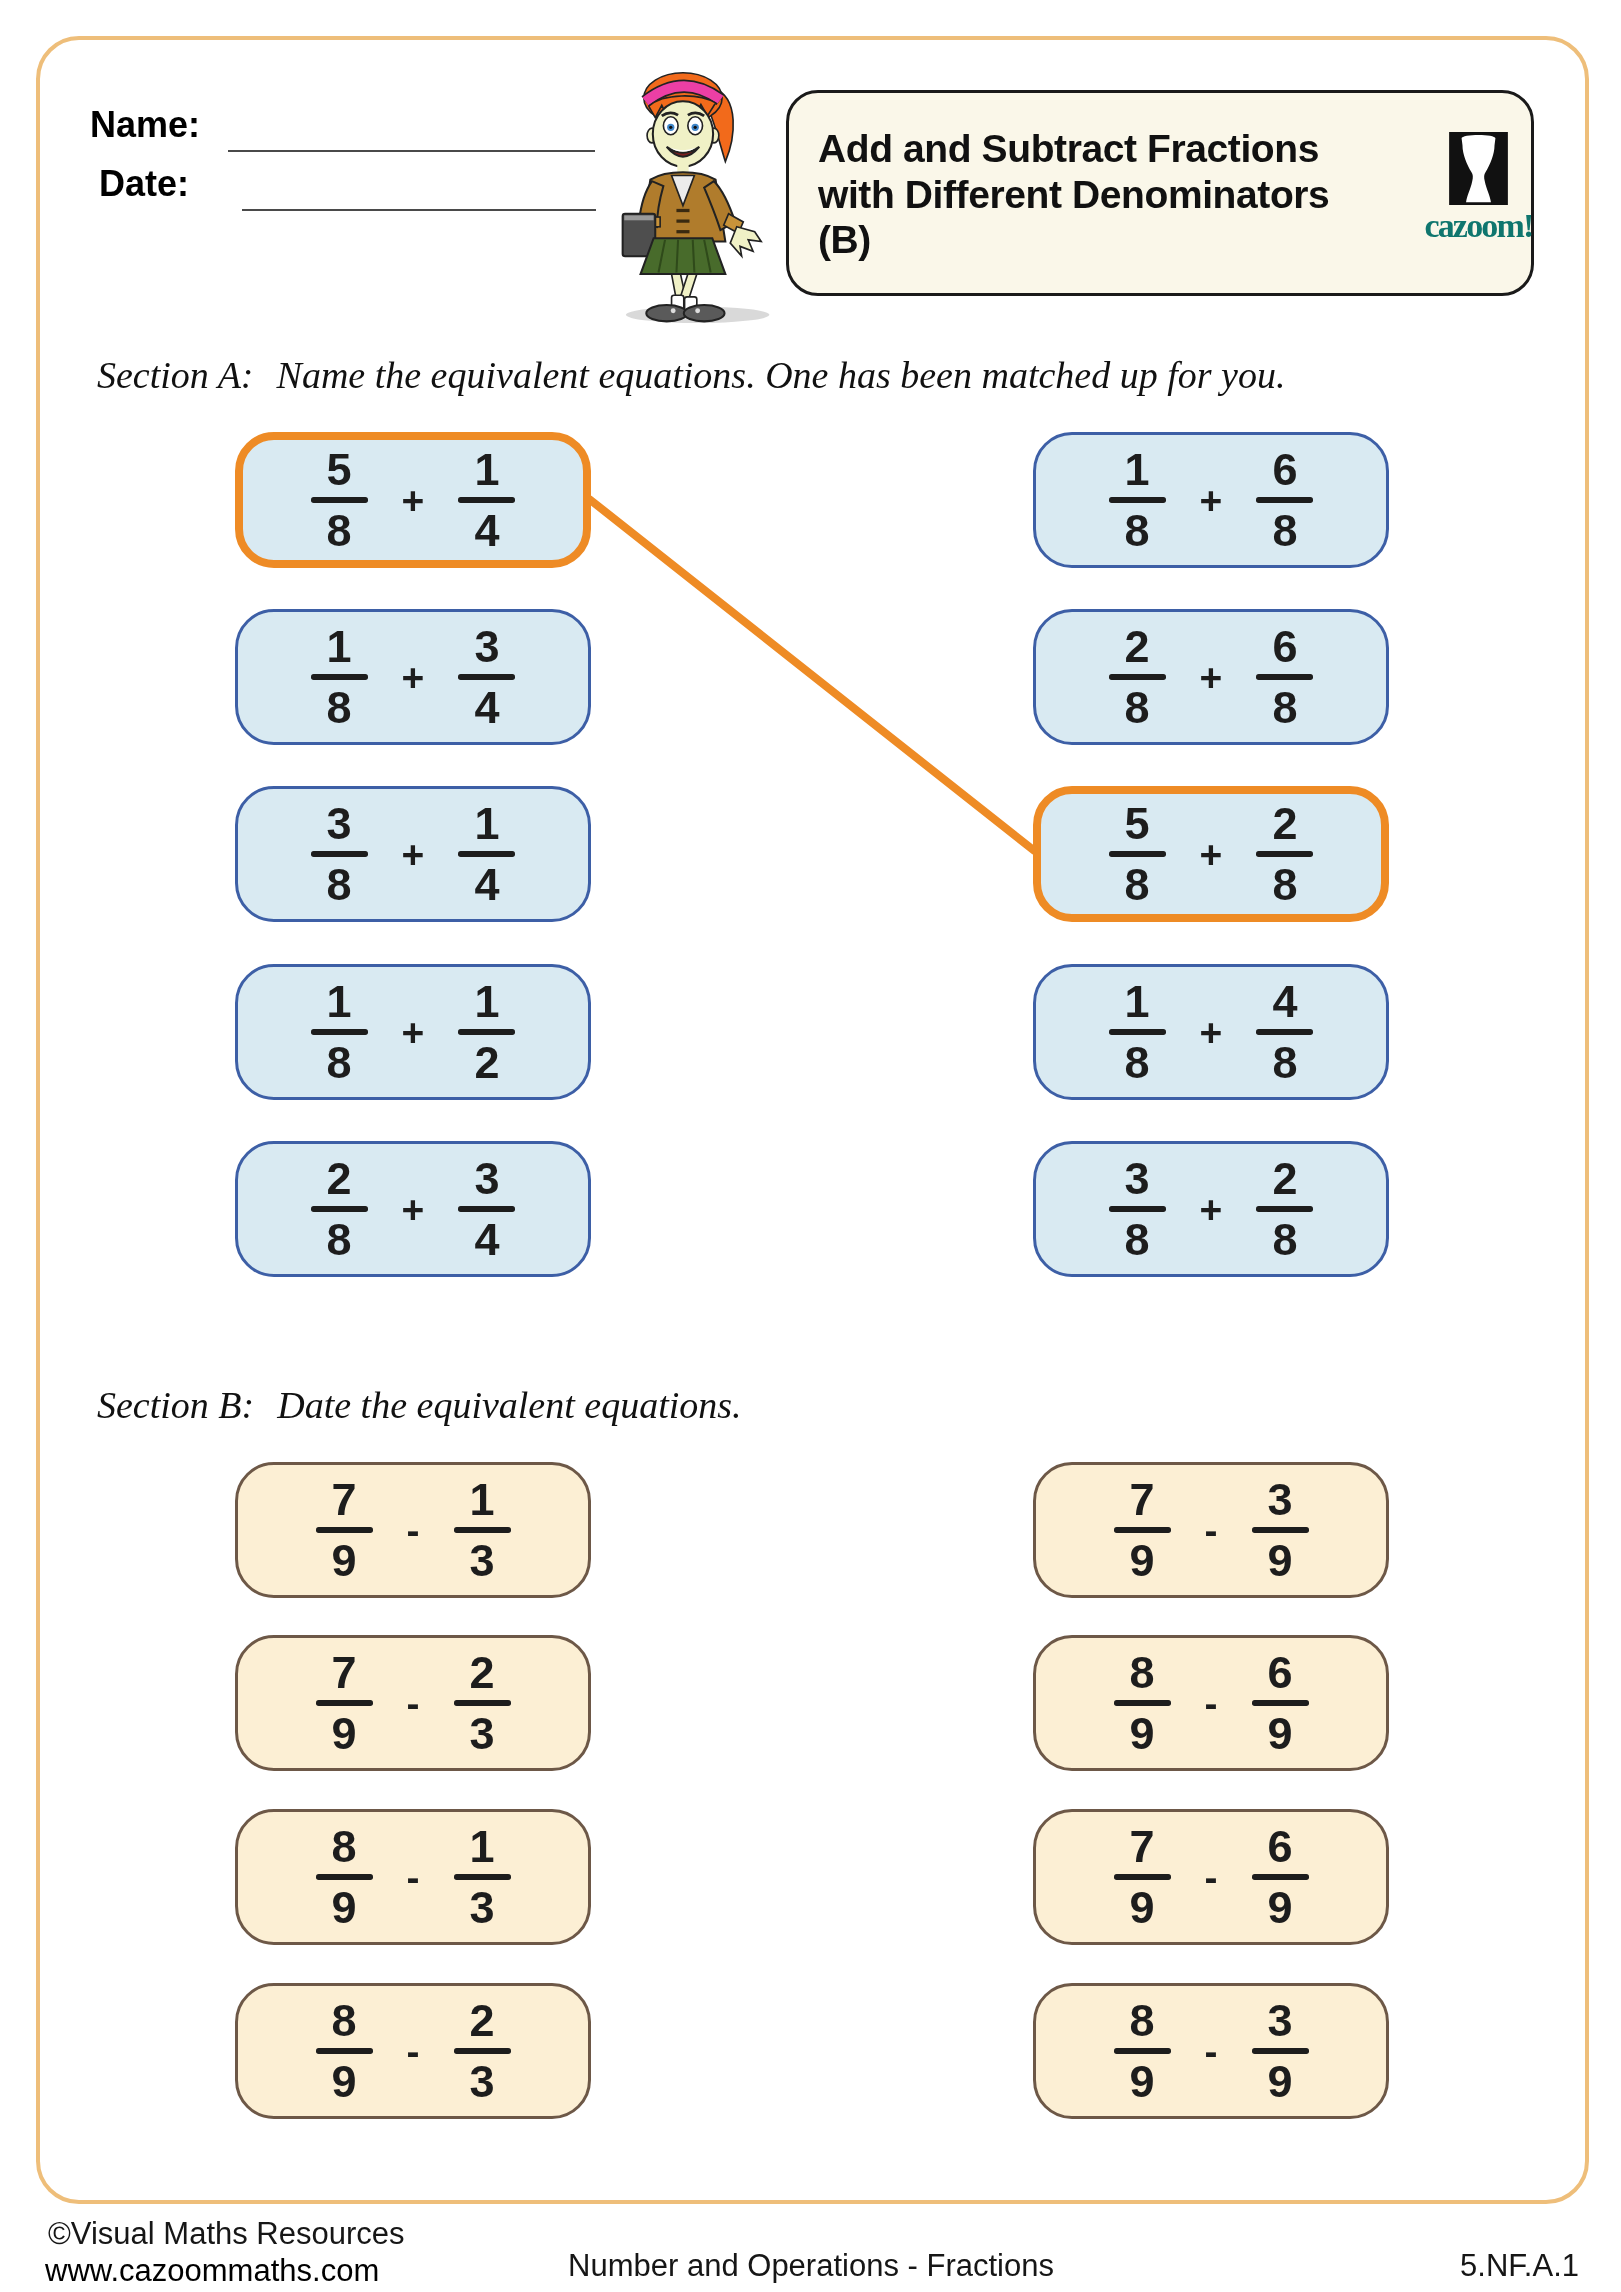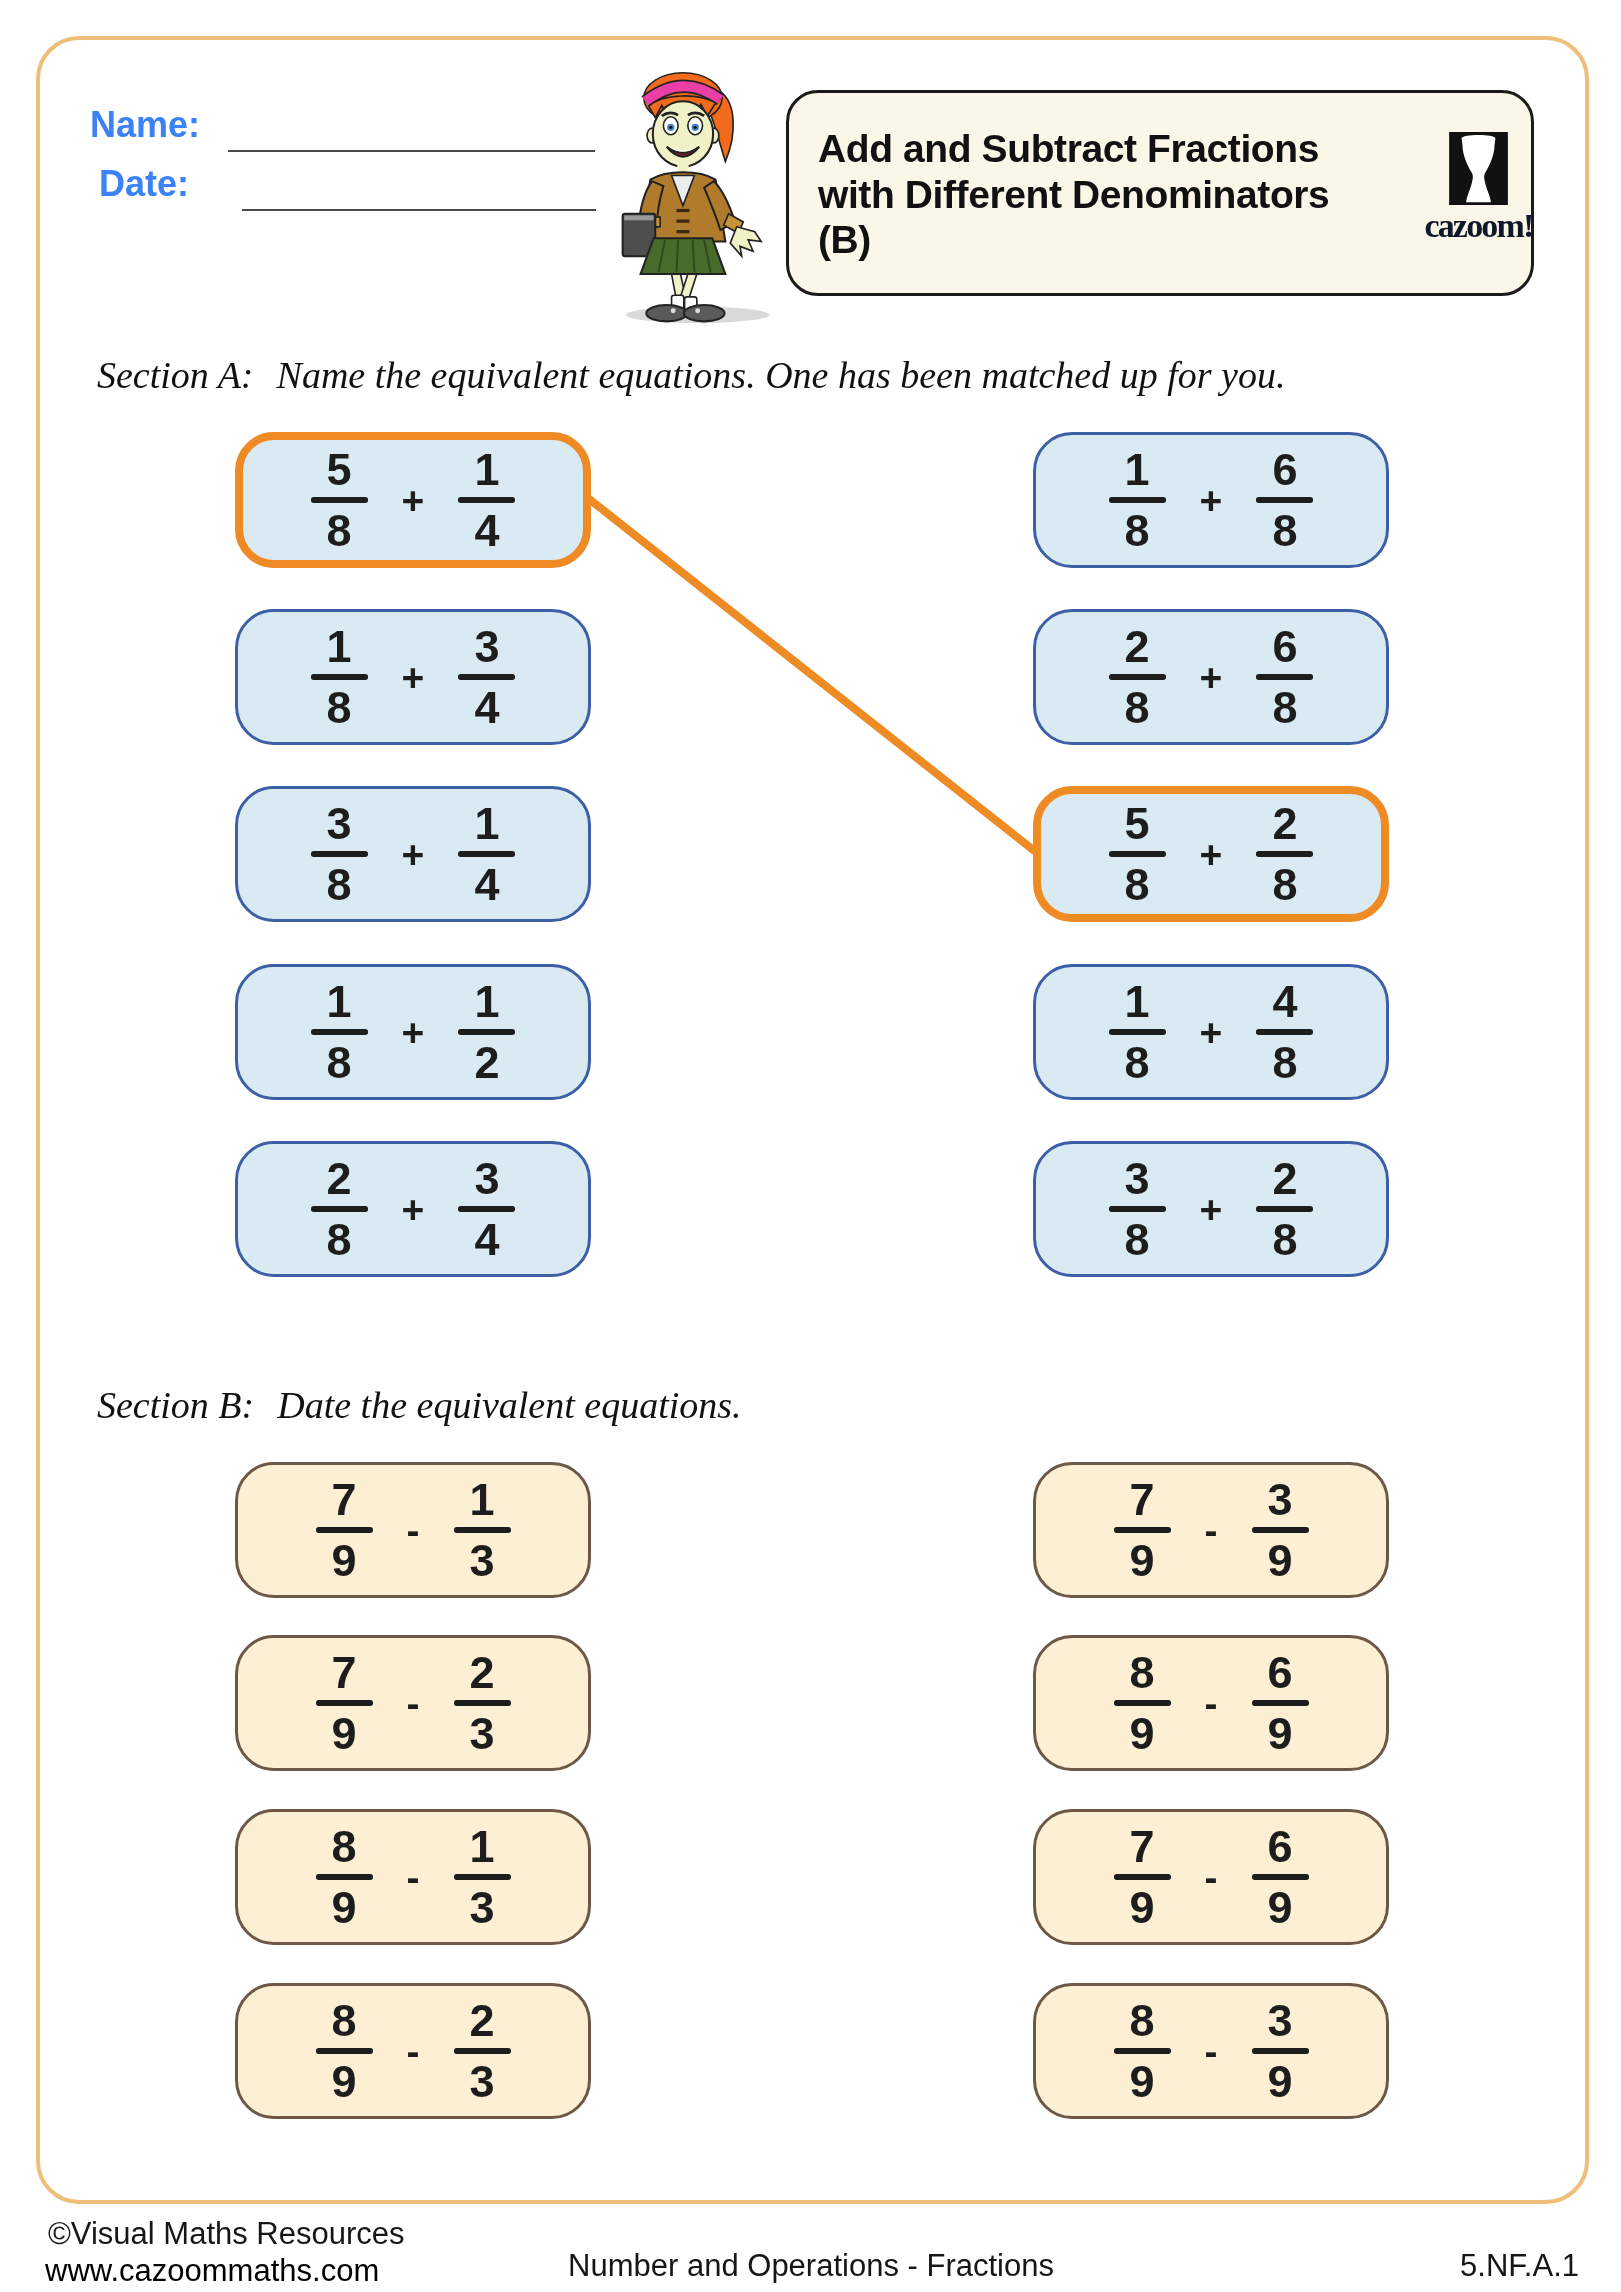--- a/index.html
+++ b/index.html
@@ -1,29 +1,29 @@
 <!DOCTYPE html>
 <html style="font-size:14.3px"><head>
 <meta charset="utf-8">
 <style>
   html,body{margin:0;padding:0;background:#fff;}
   .page{position:relative;width:1622px;height:2293px;background:#fff;overflow:hidden;
         font-family:"Liberation Sans",sans-serif;color:#111;}
   .frame{position:absolute;left:36px;top:36px;width:1545px;height:2160px;
          border:4.5px solid #eebe7a;border-radius:43px;}
   
-  .fieldlabel{position:absolute;font-size:36px;font-weight:bold;color:#3b82f6;}
+  .fieldlabel{position:absolute;font-size:36px;font-weight:bold;color:#000000;}
   .writeline{position:absolute;border-bottom:2.7px solid #4a4a4a;}
   .titlebox{position:absolute;left:786px;top:90px;width:748px;height:206px;box-sizing:border-box;
             background:#faf7e9;border:3.6px solid #1a1a1a;border-radius:32px;}
   .titletext{position:absolute;left:29px;top:33px;width:515px;font-size:39px;font-weight:bold;
              line-height:1.17;color:#111;letter-spacing:-0.4px;}
   .logo{position:absolute;left:627px;top:39px;width:125px;text-align:center;}
   .logo svg{display:block;margin:0 auto;}
-  .brand{font-family:"Liberation Serif",serif;font-weight:bold;font-size:34px;color:#0f172a;
+  .brand{font-family:"Liberation Serif",serif;font-weight:bold;font-size:34px;color:#0f766e;
          letter-spacing:-1.8px;margin-top:1.8px;}
   
   .secheading{position:absolute;left:97px;font-family:"Liberation Serif",serif;
               font-style:italic;font-size:38px;white-space:nowrap;}
   .secheading b{font-weight:normal;margin-right:23px;}
   
   .card{position:absolute;width:356px;height:136px;box-sizing:border-box;border-radius:39px;
         display:flex;align-items:center;justify-content:center;}
   .card.blue{background:#d9eaf2;border:3.6px solid #3d5fa6;}
   .card.cream{background:#fcefd4;border:3.6px solid #6d5847;}

